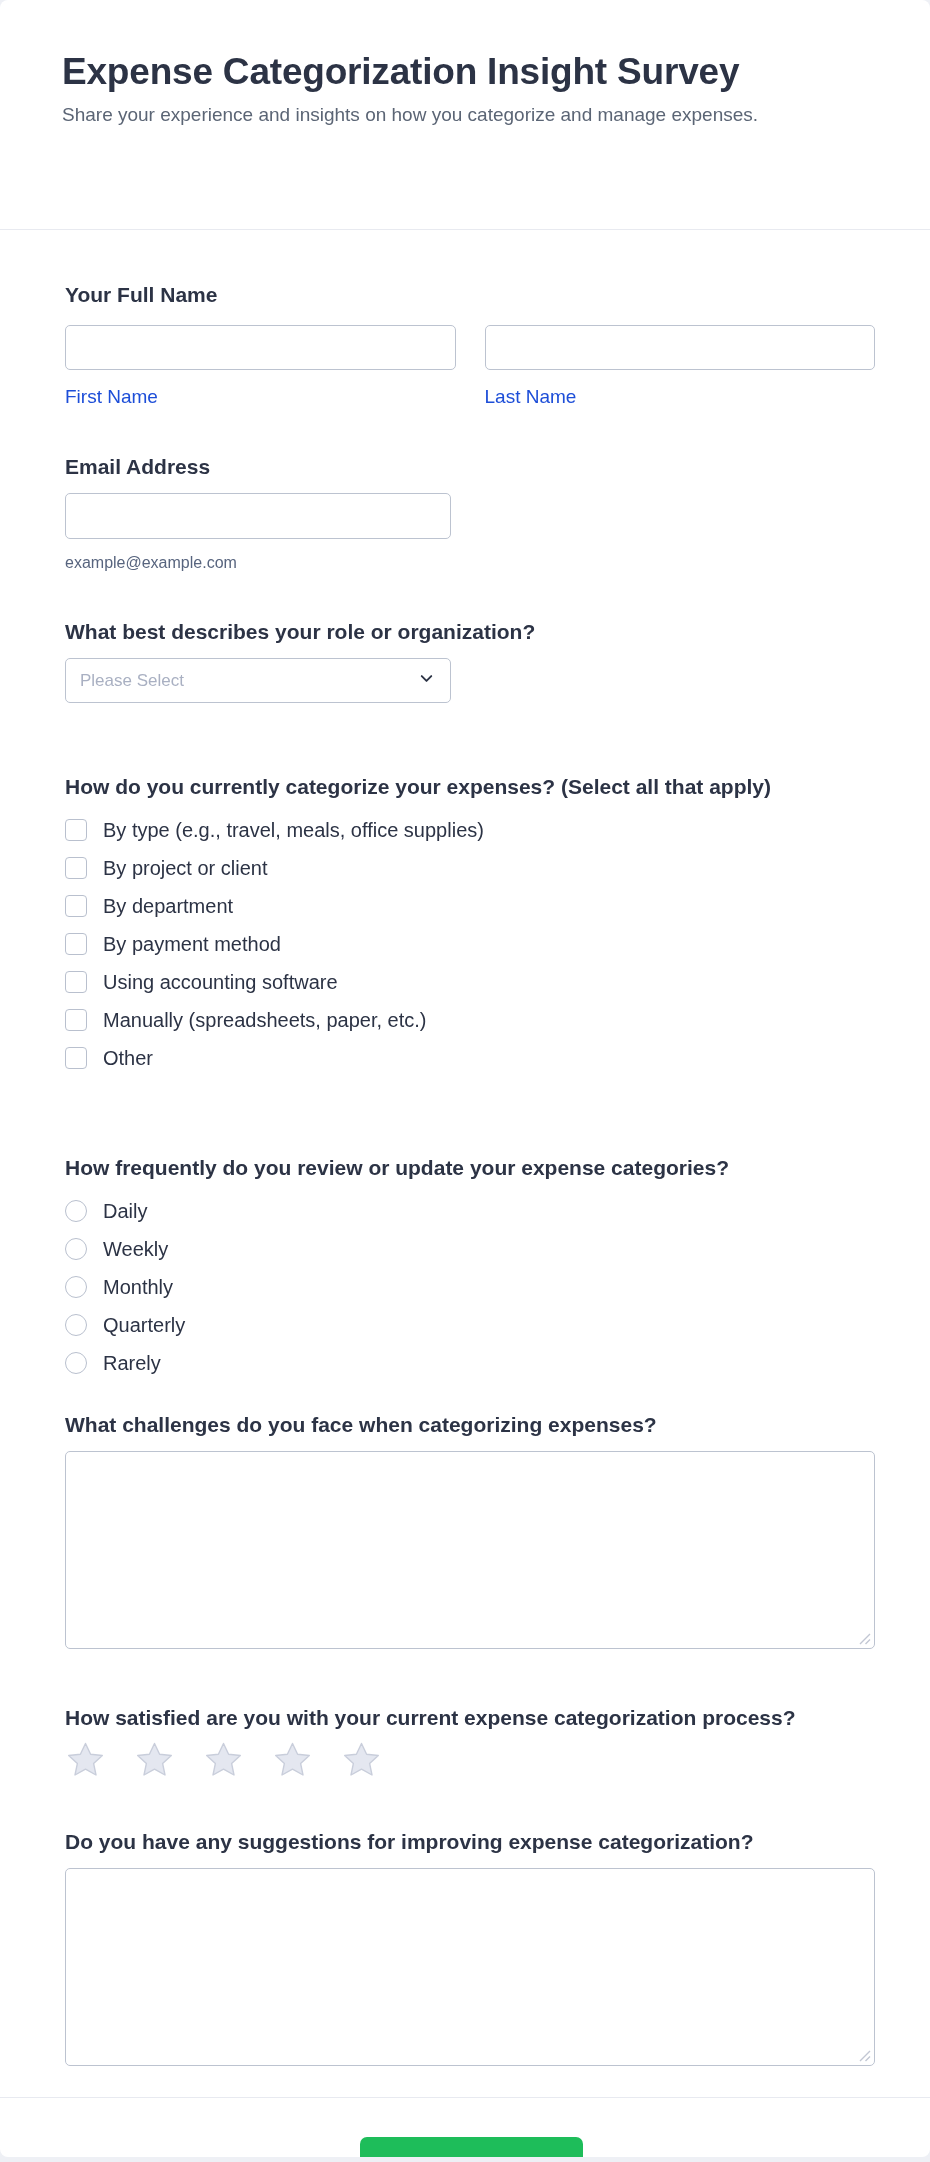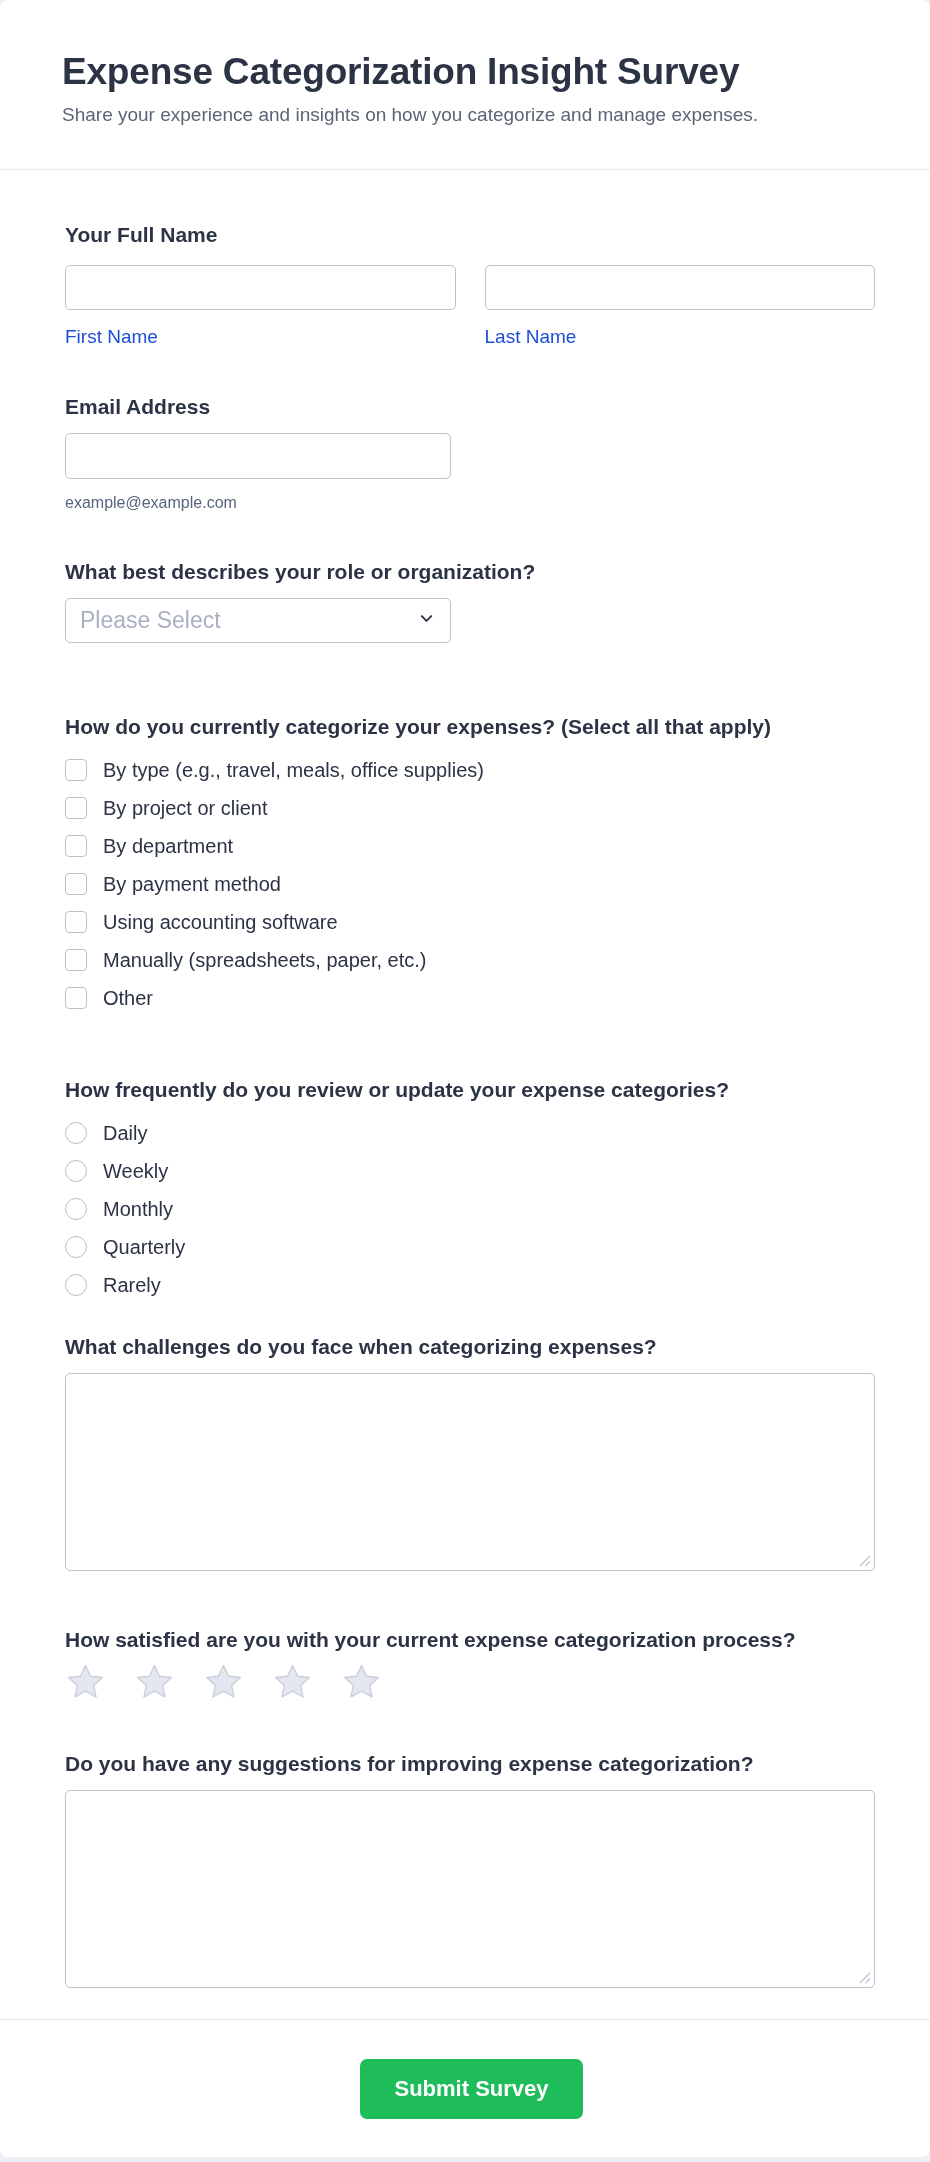--- a/index.html
+++ b/index.html
@@ -11,21 +11,21 @@
   }
   .card {
     width: 930px;
     height: 2157px;
     background: #ffffff;
     border-radius: 8px;
     overflow: hidden;
   }
   
   .form-header {
-    height: 170px;
+    height: 230px;
     padding: 50px 62px 0 62px;
     border-bottom: 1px solid #e8eaf0;
   }
   .form-title {
     font-size: 37px;
     line-height: 44px;
     font-weight: 700;
     color: #2c3345;
     letter-spacing: -0.2px;
   }
@@ -41,21 +41,21 @@
   .q-label {
     font-size: 21px;
     line-height: 26px;
     font-weight: 700;
     color: #2c3345;
   }
   .mt-q1 { margin-top: 52px; }
   .mt-q2 { margin-top: 47px; }
   .mt-q3 { margin-top: 46px; }
   .mt-q4 { margin-top: 71px; }
-  .mt-q5 { margin-top: 66px; }
+  .mt-q5 { margin-top: 84px; }
   .mt-q6 { margin-top: 36px; }
   .mt-q7 { margin-top: 56px; }
   .mt-q8 { margin-top: 51px; }
 
   .name-row { display: flex; gap: 29px; margin-top: 17px; }
   .name-col { flex: 1; }
   .text-input {
     width: 100%;
     height: 45px;
     border: 1px solid #bcc3d0;
@@ -82,21 +82,21 @@
     height: 45px;
     border: 1px solid #bcc3d0;
     border-radius: 5px;
     background: #fff;
     display: flex;
     align-items: center;
     justify-content: space-between;
     padding: 0 14px 0 14px;
     cursor: pointer;
   }
-  .select-placeholder { font-size: 23px; color: #a9b0c2; }
+  .select-placeholder { font-size: 17px; color: #a9b0c2; }
 
   .opt-list { margin-top: 17px; }
   .opt-row {
     display: flex;
     align-items: center;
     margin-bottom: 12px;
     height: 26px;
     cursor: pointer;
   }
   .opt-box {

